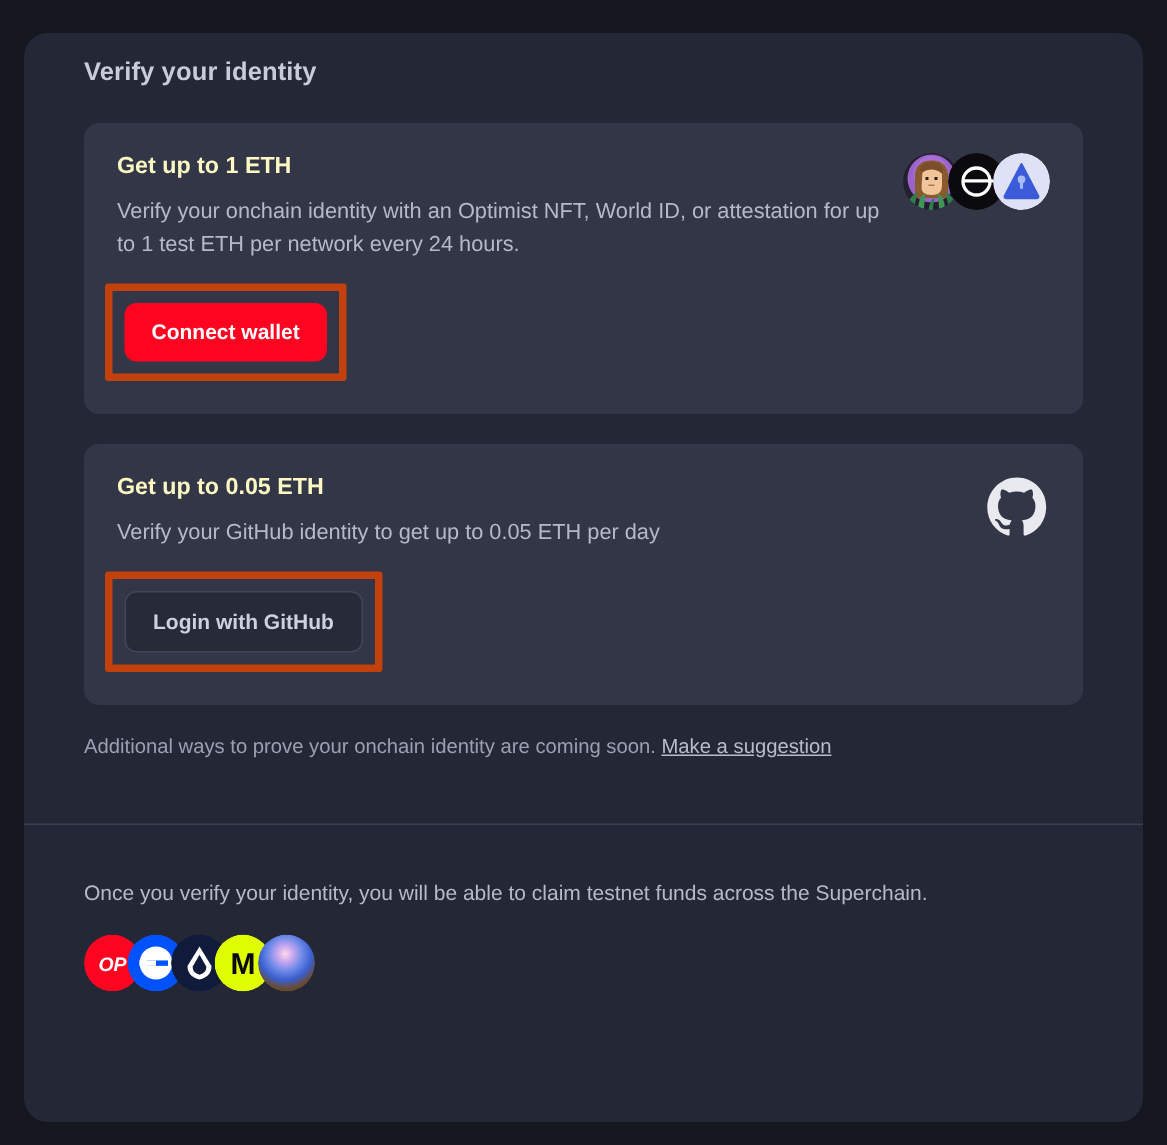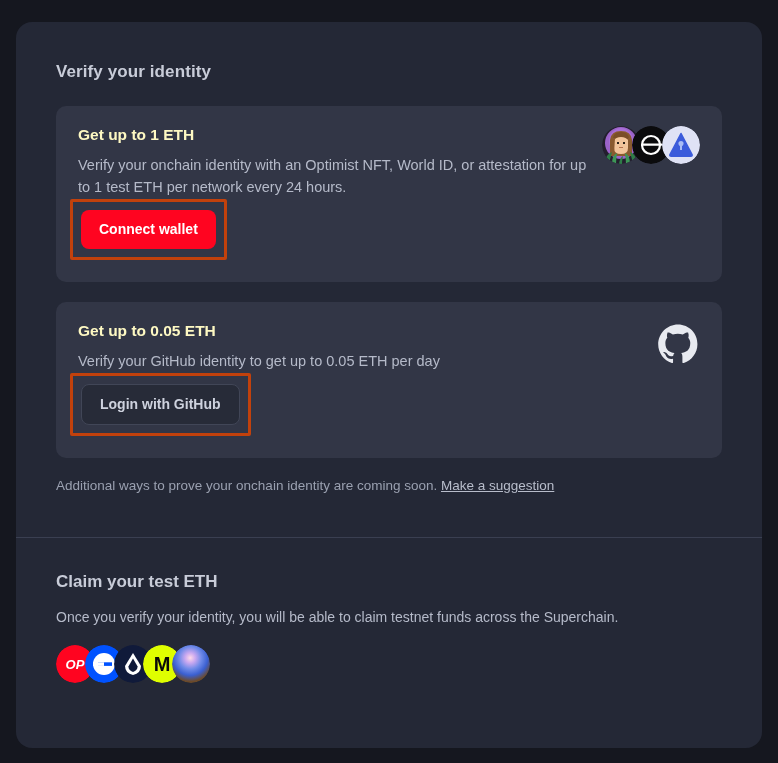--- a/index.html
+++ b/index.html
@@ -29,21 +29,21 @@
     height: 726px;
     background: #242836;
     border-radius: 16px;
     overflow: hidden;
   }
 
   .section {
     padding: 0 40px;
   }
 
-  .section-verify { padding-top: 40px; padding-bottom: 26px; }
+  .section-verify { padding-top: 16px; padding-bottom: 26px; }
   .section-claim  { padding-top: 34px; }
 
   .divider {
     height: 1px;
     background: #3a3f51;
     width: 100%;
   }
 
   .section-title {
     font-size: 17px;
@@ -99,23 +99,24 @@
 
   .gh-icon {
     width: 44px;
     height: 44px;
     display: block;
   }
 
   
   .hl {
     display: inline-block;
-    border: 3px solid #c2410c;
+    border: 5px solid #c2410c;
     border-radius: 2px;
     padding: 8px;
+    margin-top: 14px;
     margin-left: -8px;
     line-height: 0;
   }
 
   .btn {
     font-family: "Liberation Sans", sans-serif;
     font-size: 14px;
     font-weight: bold;
     border: none;
     border-radius: 8px;
@@ -279,21 +280,20 @@
         <span>Additional ways to prove your onchain identity are coming soon.</span>
         <a href="#">Make a suggestion</a>
       </p>
 
     </div>
 
     <div class="divider"></div>
 
     <div class="section section-claim">
 
-      <h2 class="claim-title">Claim your test ETH</h2>
 
       <p class="claim-desc">Once you verify your identity, you will be able to claim testnet funds across the Superchain.</p>
 
       <div class="chain-row">
 
         <span class="chain">
           <svg width="38" height="38" viewBox="0 0 38 38">
             <circle cx="19" cy="19" r="19" fill="#ff0420"></circle>
             <text x="19" y="24" text-anchor="middle" font-family="Liberation Sans, sans-serif" font-size="13" font-weight="bold" font-style="italic" fill="#ffffff">OP</text>
           </svg>

